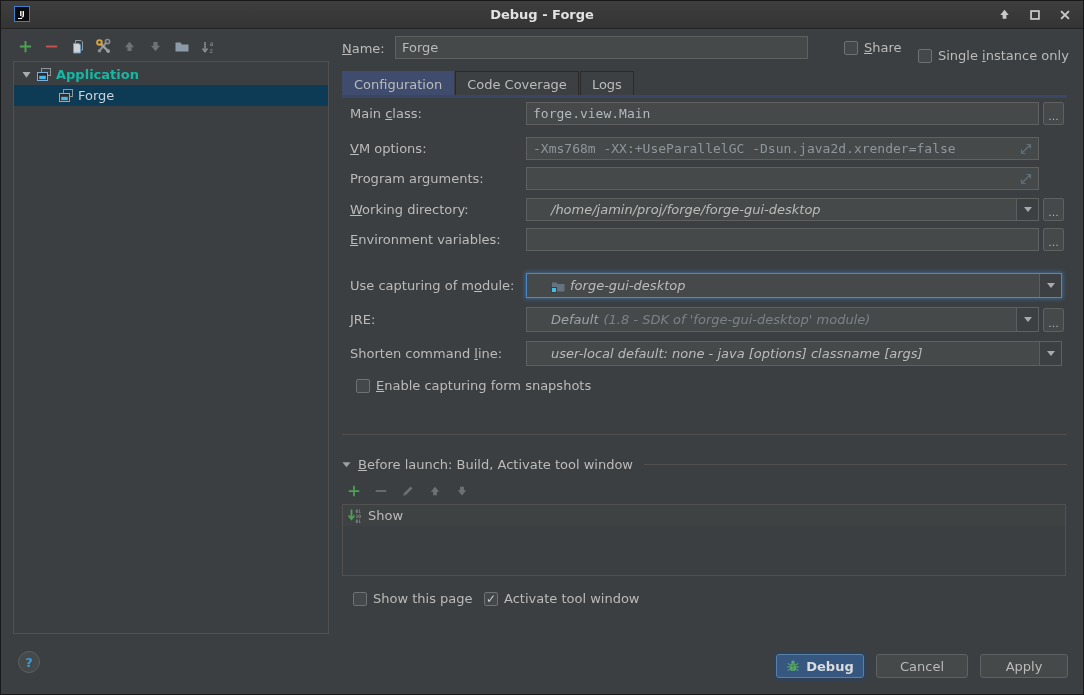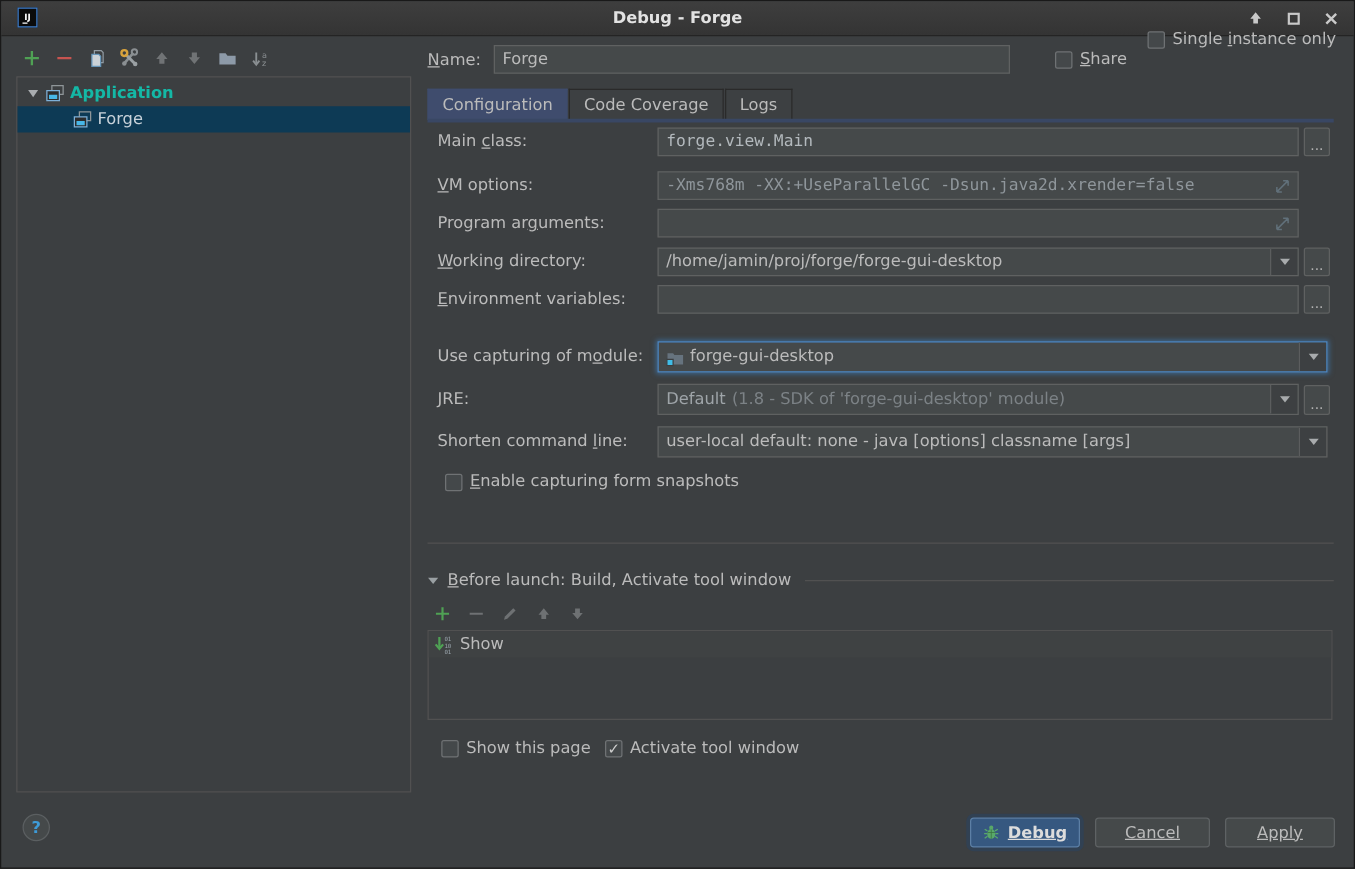--- a/index.html
+++ b/index.html
@@ -33,21 +33,21 @@
   .input{position:absolute;background:#45494a;border:1px solid #5f6161;color:#bbbbbb;
          padding:0 6px;box-sizing:border-box;height:23px;font-size:13px;
          font-family:"DejaVu Sans","Liberation Sans",sans-serif;outline:none;}
   .mono{font-family:"DejaVu Sans Mono","Liberation Mono",monospace;}
   .dim{color:#8f969b;}
   .btn-ellipsis{position:absolute;width:21px;height:23px;background:#45494a;border:1px solid #5f6161;
                 border-radius:2px;color:#b4b4b4;display:flex;align-items:flex-end;justify-content:center;
                 font-size:11px;line-height:14px;box-sizing:border-box;cursor:default;}
   .expand-ic{position:absolute;width:16px;height:16px;}
   .combo{position:absolute;background:#45494a;border:1px solid #5f6161;display:flex;align-items:center;
-         box-sizing:border-box;padding-left:6px;white-space:nowrap;overflow:hidden;}
+         box-sizing:border-box;padding-left:24px;white-space:nowrap;overflow:hidden;font-style:italic;}
   .combo .arrow-btn{margin-left:auto;width:21px;align-self:stretch;background:#3d4042;
                     border-left:1px solid #5b5d5e;display:flex;align-items:center;justify-content:center;flex:none;}
   .tri{width:0;height:0;border-left:4px solid transparent;border-right:4px solid transparent;
        border-top:5px solid #a8abad;}
   .combo.focused{border:1px solid #4a88c7;box-shadow:0 0 4px 1px rgba(62,139,210,.55);}
   .cb{width:14px;height:14px;background:#44484a;border:1px solid #6f7274;border-radius:2px;
       box-sizing:border-box;display:inline-flex;align-items:center;justify-content:center;
       color:#cfcfcf;font-size:12px;line-height:1;flex:none;}
   .cbrow{position:absolute;display:flex;align-items:center;gap:6px;white-space:nowrap;}
   
@@ -63,21 +63,21 @@
   .bl-toolbar{position:absolute;left:344px;top:481px;display:flex;gap:10px;align-items:center;}
   .bl-list{position:absolute;left:341px;top:503px;width:724px;height:72px;border:1px solid #515151;
            box-sizing:border-box;background:#3c3f41;}
   .bl-item{height:21px;display:flex;align-items:center;gap:5px;padding-left:4px;background:#3f4243;}
   
   .help-btn{position:absolute;left:17px;top:650px;width:22px;height:22px;border-radius:50%;
             background:#45494a;border:1px solid #5b5f61;box-sizing:border-box;display:flex;
             align-items:center;justify-content:center;color:#3e9bd8;font-weight:bold;font-size:13px;}
   .btn{position:absolute;height:24px;background:#45494a;border:1px solid #5e6264;border-radius:3px;
        color:#bbbbbb;display:flex;align-items:center;justify-content:center;gap:6px;
-       box-sizing:border-box;font-size:13px;cursor:default;text-decoration:underline;}
+       box-sizing:border-box;font-size:13px;cursor:default;}
   .btn.primary{background:#365880;border-color:#5c7fa5;font-weight:bold;color:#dcdcdc;
                box-shadow:0 0 0 3px rgba(43,66,94,.65);}
 </style>
 </head>
 <body>
 
 <div id="app">
 
   <div class="titlebar">
     <div class="ij-logo">
@@ -179,21 +179,21 @@
       <span style="color:#c8d2da">Forge</span>
     </div>
   </div>
 
   <div class="row-label" style="left:341px;top:40px"><span class="mn">N</span><span>ame:</span></div>
   <input class="input" style="left: 394px; top: 35px; width: 413px; height: 23px;" value="Forge">
   <div class="cbrow" style="left:843px;top:39px">
     <span class="cb"></span>
     <span><span class="mn">S</span><span>hare</span></span>
   </div>
-  <div class="cbrow" style="left:917px;top:23px">
+  <div class="cbrow" style="left:917px;top:47px">
     <span class="cb"></span>
     <span><span>Single </span><span class="mn">i</span><span>nstance only</span></span>
   </div>
 
   <div class="tabs">
     <div class="tab sel">
         <span>Configuration</span>
       </div>
     <div class="tab">
         <span>Code Coverage</span>

